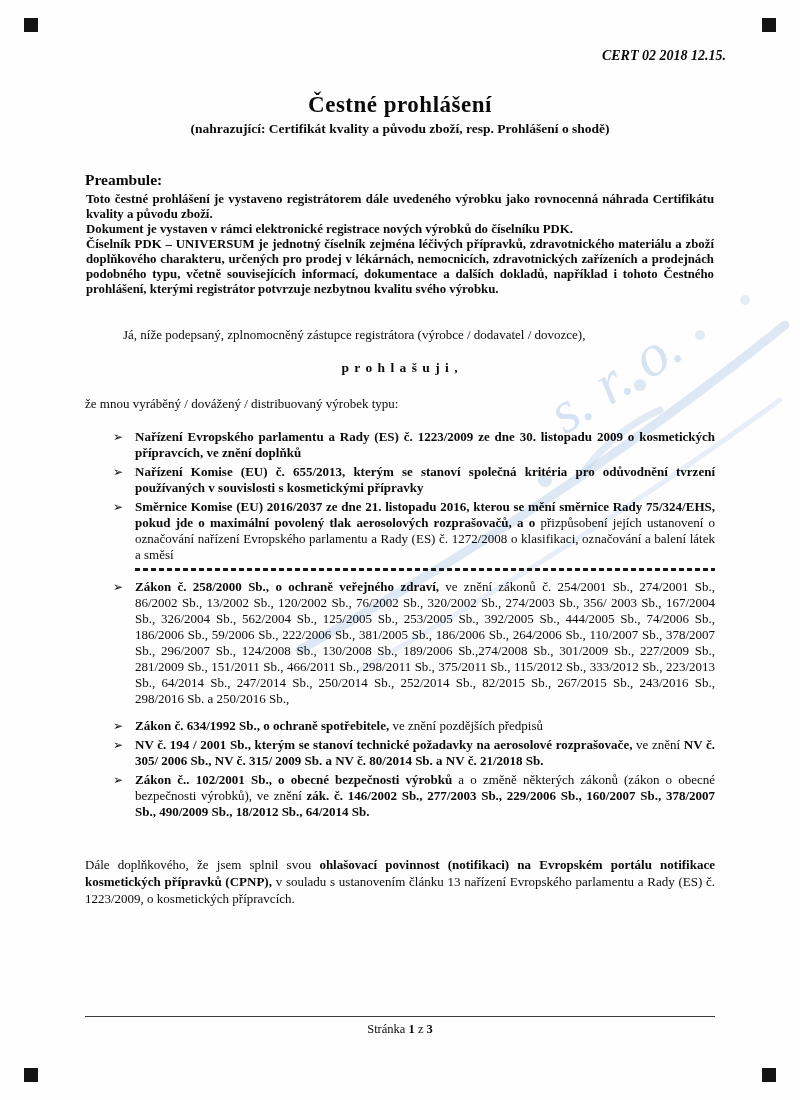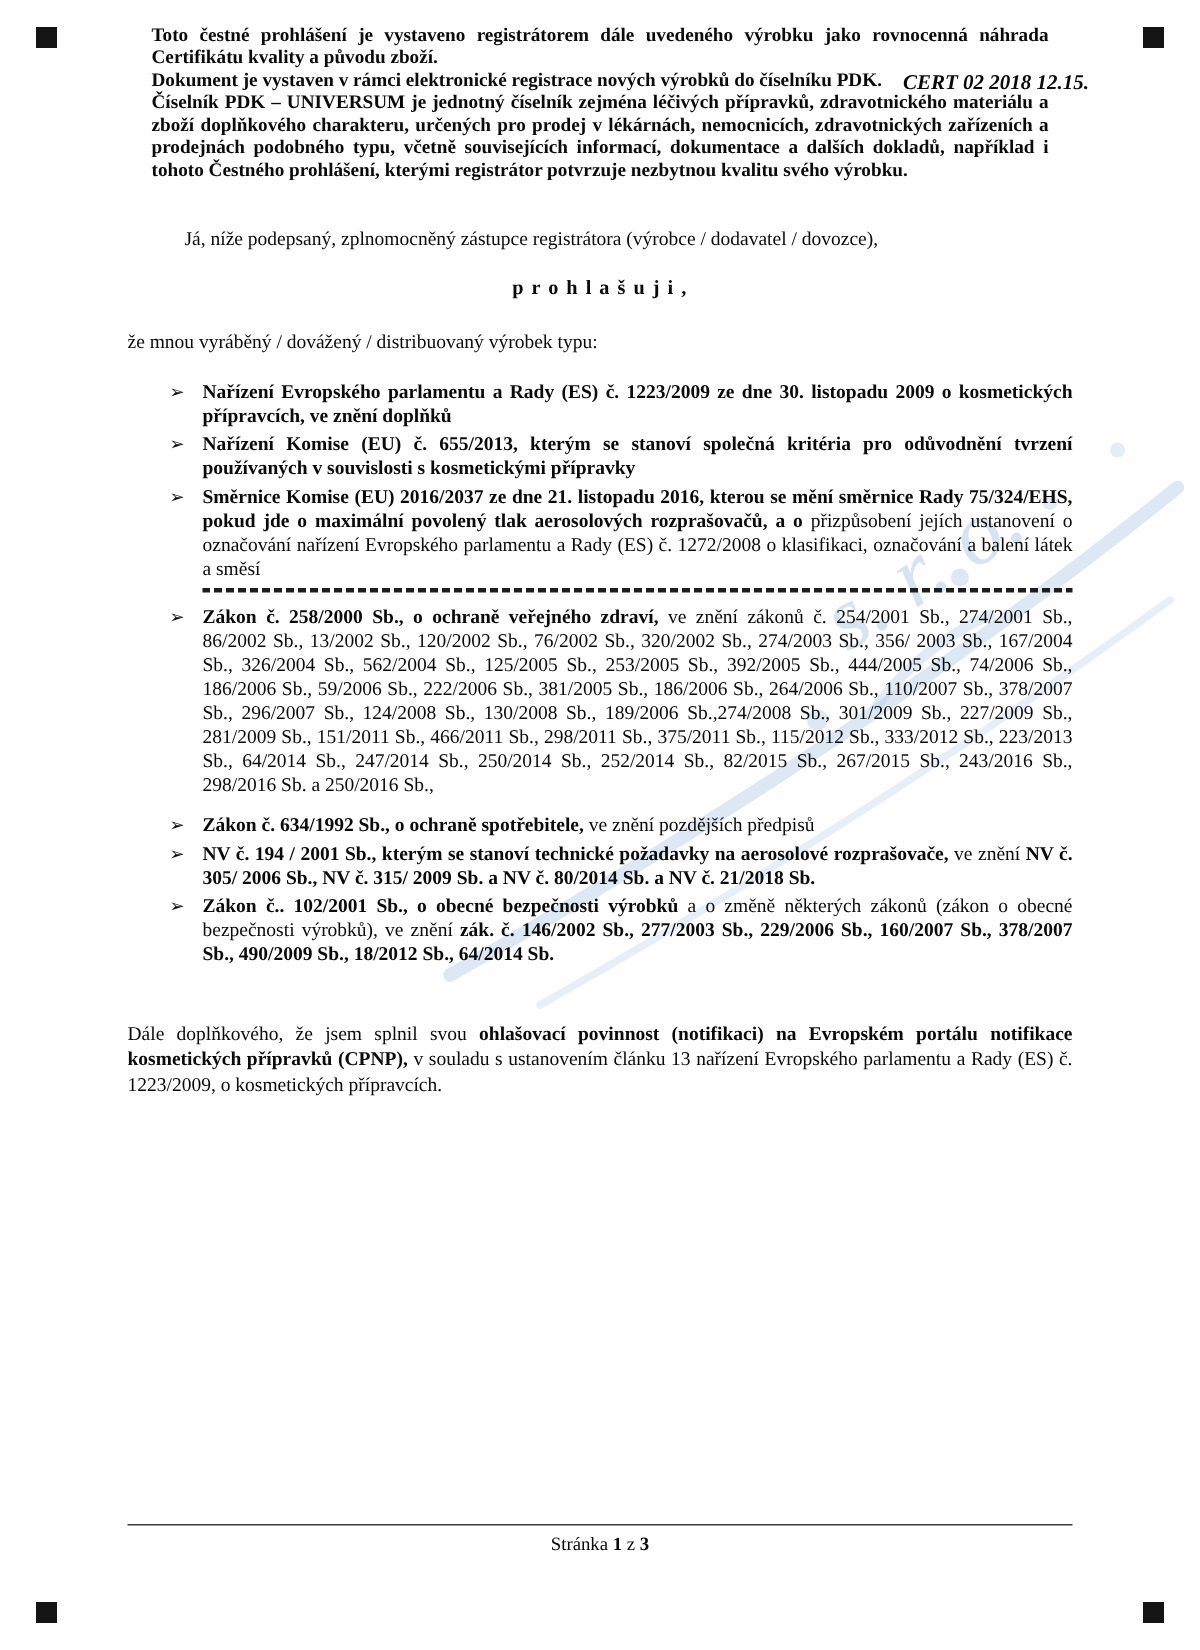--- a/index.html
+++ b/index.html
@@ -37,21 +37,21 @@
     margin-top:3px;
     text-align:center;
     font-weight:bold;
     font-size:13.5px;
   }
   h2.preh{
     margin:34px 0 3px 0;
     font-size:15.5px;
   }
   p.pre{
-    margin:16px;
+    margin:1px;
     font-weight:bold;
     font-size:12.8px;
     line-height:15px;
     text-align:justify;
     white-space:pre-line;
   }
   p.intro{
     margin:30px 0 0 0;
     padding-left:38px;
     font-size:13px;
@@ -144,21 +144,24 @@
       <circle cx="700" cy="335" r="5" opacity="0.4"></circle>
       <circle cx="745" cy="300" r="5" opacity="0.35"></circle>
     </g>
     <text x="565" y="435" transform="rotate(-33 565 435)" font-family="Liberation Serif, serif" font-style="italic" font-size="60" fill="#b7cde9" opacity="0.55">s. r. o.</text>
   </svg>
 
   <div class="ref">CERT 02 2018 12.15.</div>
 
   <div class="content">
 
-
+    <h1 class="title">Čestné prohlášení</h1>
+    <div class="subtitle">(nahrazující: Certifikát kvality a původu zboží, resp. Prohlášení o shodě)</div>
+
+    <h2 class="preh">Preambule:</h2>
     <p class="pre">Toto čestné prohlášení je vystaveno registrátorem dále uvedeného výrobku jako rovnocenná náhrada Certifikátu kvality a původu zboží.
 Dokument je vystaven v rámci elektronické registrace nových výrobků do číselníku PDK.
 Číselník PDK – UNIVERSUM je jednotný číselník zejména léčivých přípravků, zdravotnického materiálu a zboží doplňkového charakteru, určených pro prodej v lékárnách, nemocnicích, zdravotnických zařízeních a prodejnách podobného typu, včetně souvisejících informací, dokumentace a dalších dokladů, například i tohoto Čestného prohlášení, kterými registrátor potvrzuje nezbytnou kvalitu svého výrobku.</p>
 
     <p class="intro">Já, níže podepsaný, zplnomocněný zástupce registrátora (výrobce / dodavatel / dovozce),</p>
 
     <p class="declare">p r o h l a š u j i ,</p>
 
     <p class="ptext">že mnou vyráběný / dovážený  / distribuovaný výrobek typu:</p>
 

